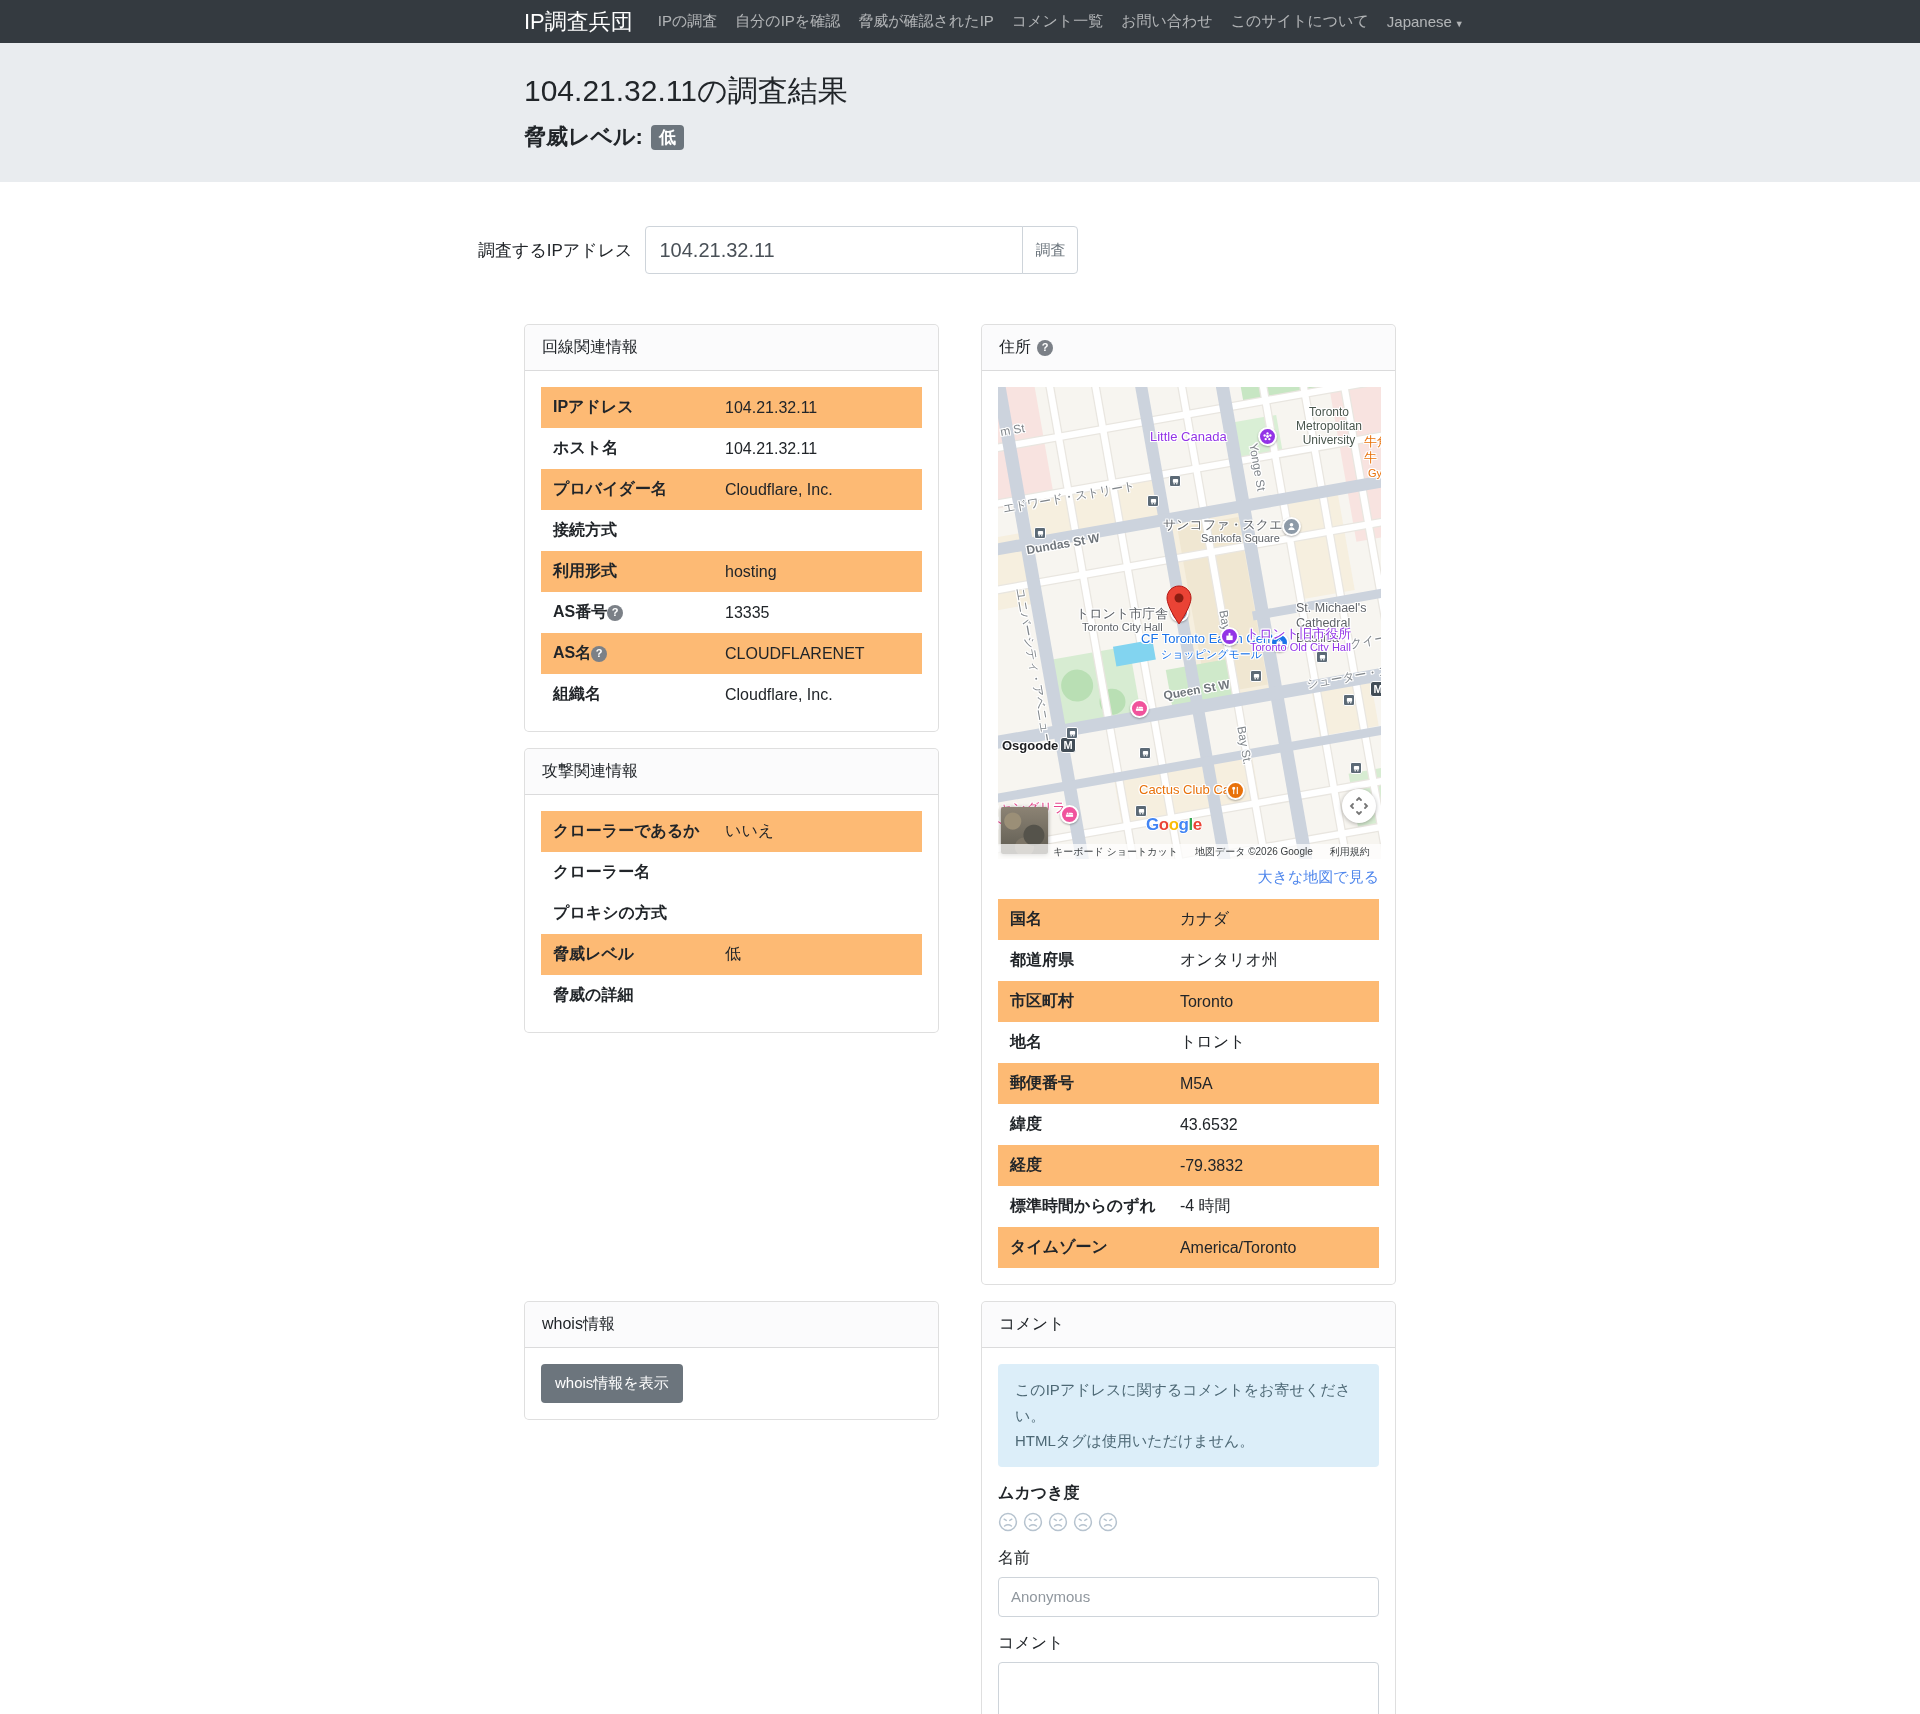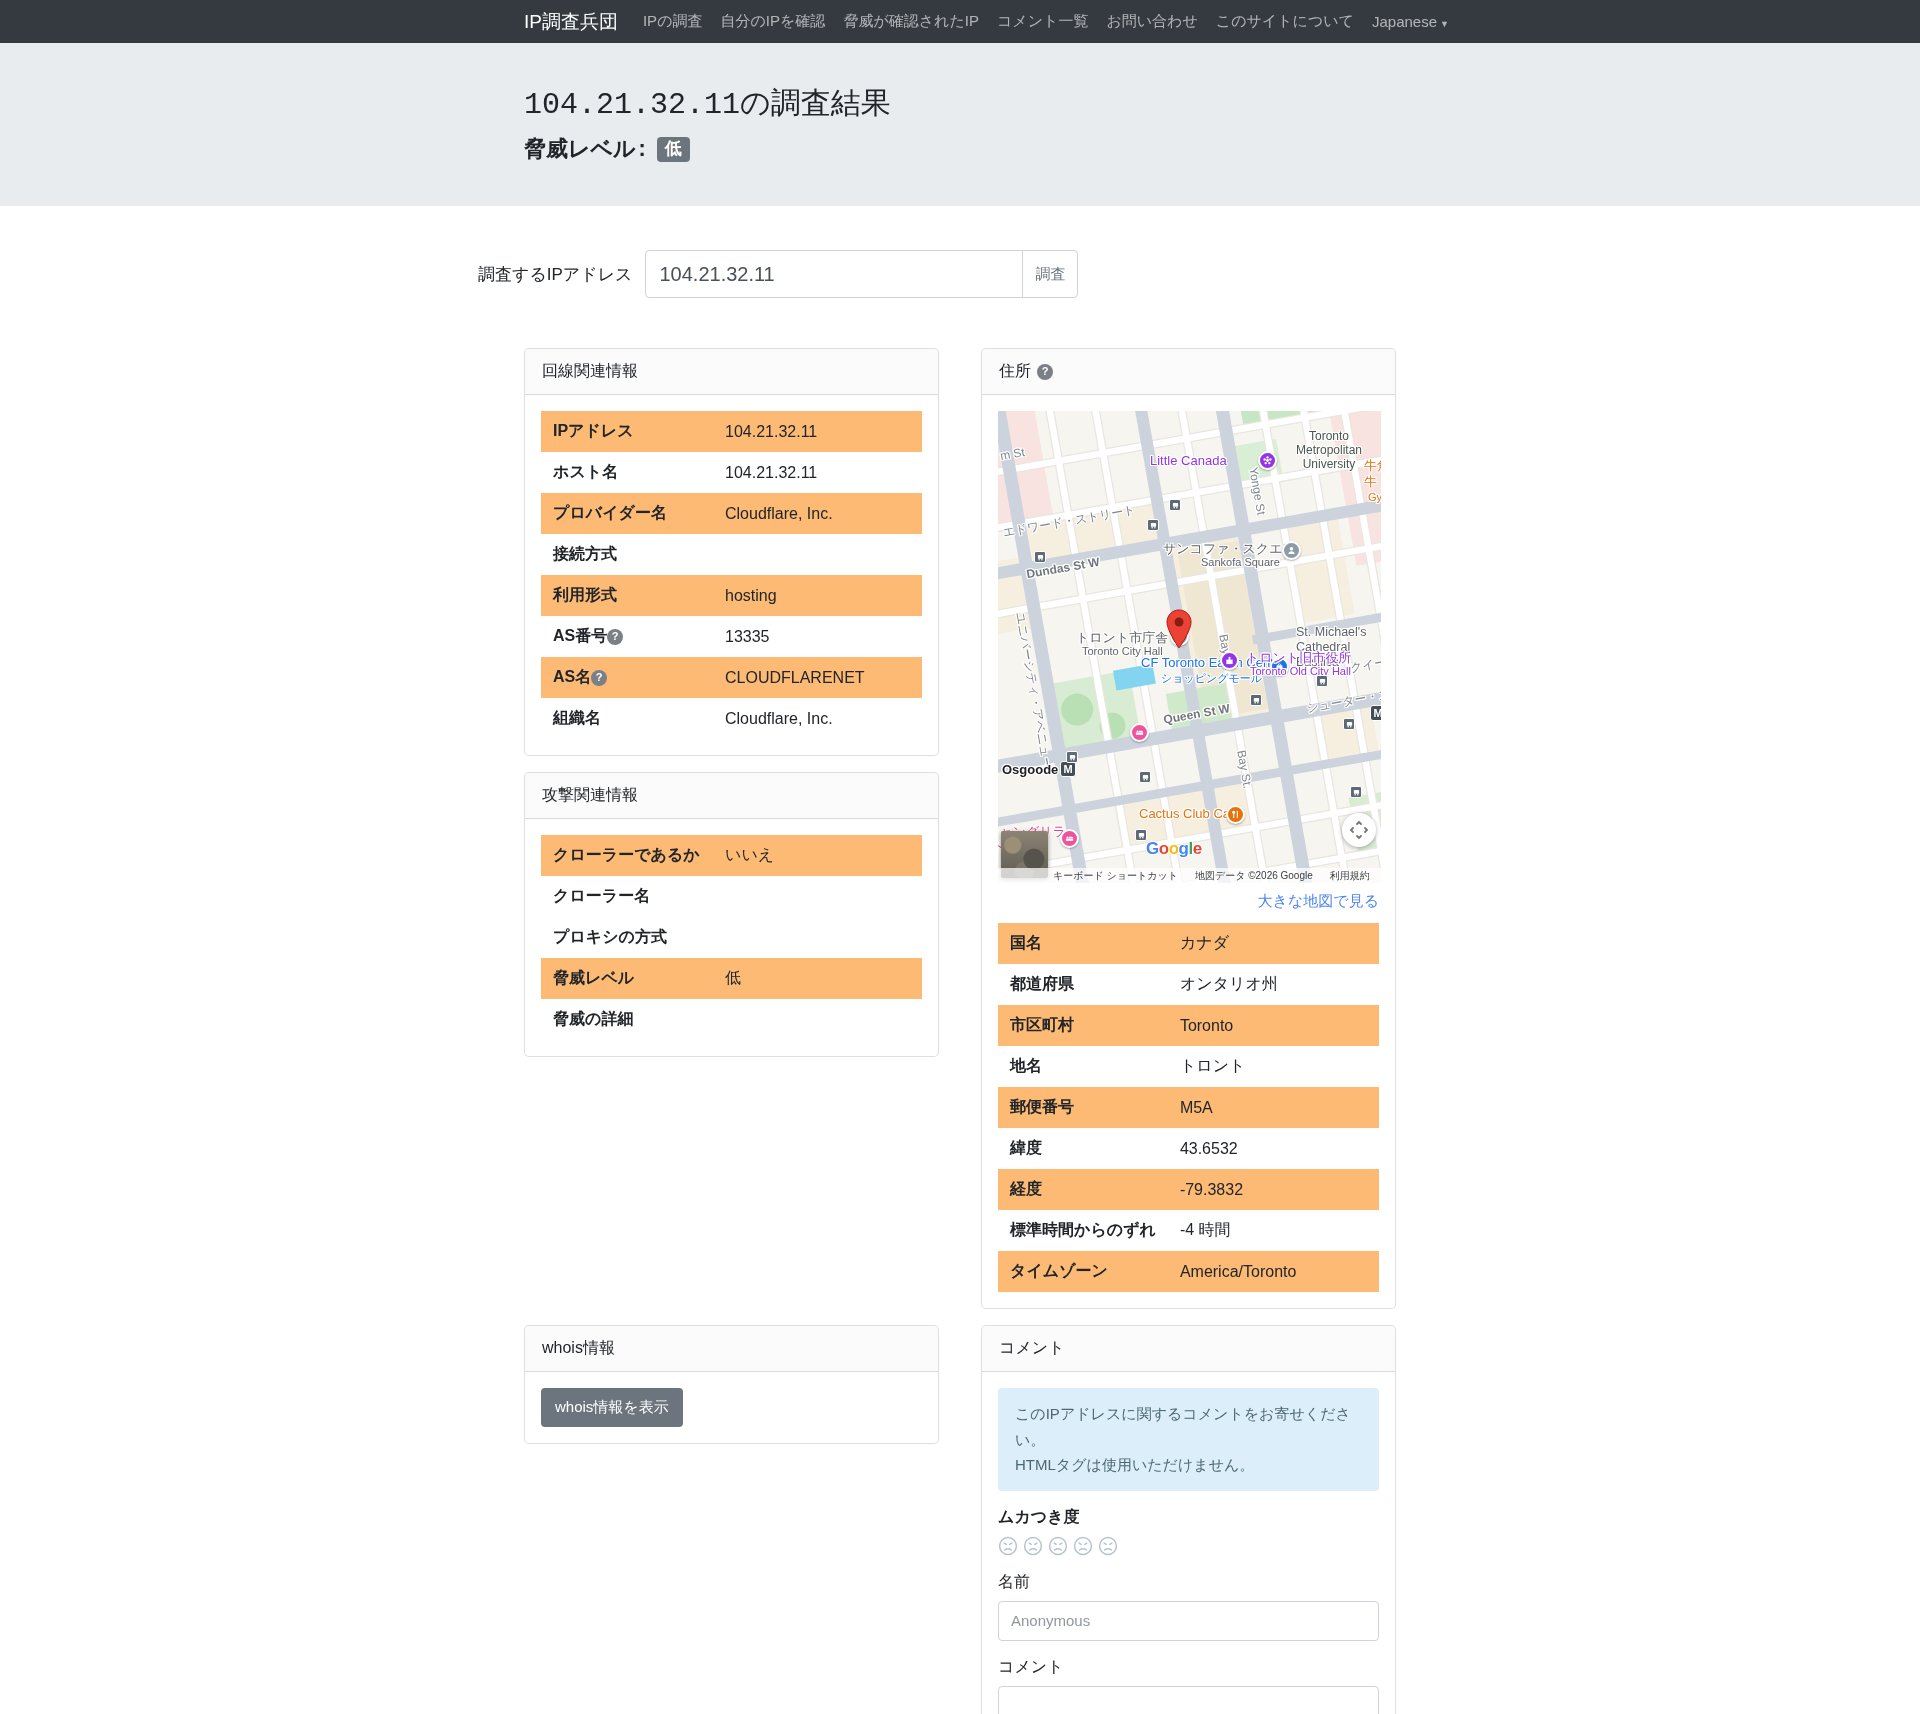--- a/index.html
+++ b/index.html
@@ -2,28 +2,28 @@
 <html><head>
 <meta charset="utf-8">
 <style>
   * { box-sizing: border-box; margin: 0; padding: 0; }
   body { width: 1920px; background: #fff; color: #212529; font-family: "Liberation Sans","DejaVu Sans",sans-serif; }
   a { text-decoration: none; }
 
   
   .navbar { background: #343a40; height: 43px; display: flex; align-items: center; }
   .nav-inner { width: 904px; margin: 0 auto; padding: 0 16px; display: flex; align-items: center; }
-  .brand { color: #fff; font-size: 19px; margin-right: 16px; cursor: pointer; white-space: nowrap; }
+  .brand { color: #fff; font-size: 22px; margin-right: 16px; cursor: pointer; white-space: nowrap; }
   .nav-link { color: rgba(255,255,255,.62); font-size: 15px; padding: 0 9px; cursor: pointer; white-space: nowrap; }
   .nav-right { margin-left: auto; display: flex; align-items: center; }
   .caret { font-size: 9px; margin-left: 3px; color: rgba(255,255,255,.62); }
 
   
   .jumbo { background: #e9ecef; padding: 24px 0 26px; }
-  .jumbo-inner { width: 904px; margin: 16px auto; padding: 0 16px; font-family: Liberation Mono, monospace; }
+  .jumbo-inner { width: 904px; margin: 4px auto; padding: 0 16px; }
   .page-title { font-size: 30px; font-weight: 500; margin-bottom: 10px; }
   .threat-line { font-size: 22px; font-weight: 700; display: flex; align-items: center; gap: 8px; }
   .badge-low { background: #6c757d; color: #fff; font-size: 17px; font-weight: 700; padding: 4px 8px; border-radius: 4px; line-height: 1; }
 
   
   .search-row { display: flex; align-items: center; margin: 44px 0 50px 478px; }
   .search-label { font-size: 17px; margin-right: 13px; }
   .input-group { display: flex; }
   .search-input { width: 378px; height: 48px; border: 1px solid #ced4da; border-radius: 4px 0 0 4px; padding: 0 13px; font-size: 20px; color: #495057; outline: none; }
   .search-btn { height: 48px; margin-left: -1px; border: 1px solid #ced4da; background: #fff; color: #6c757d; font-size: 15px; padding: 0 12px; border-radius: 0 4px 4px 0; cursor: pointer; }

